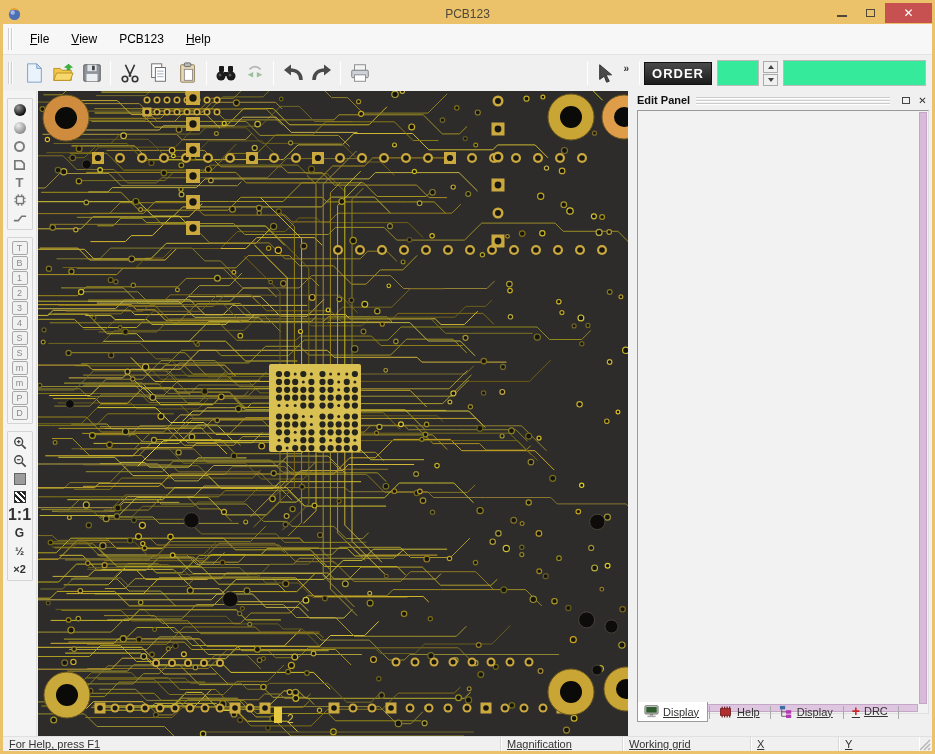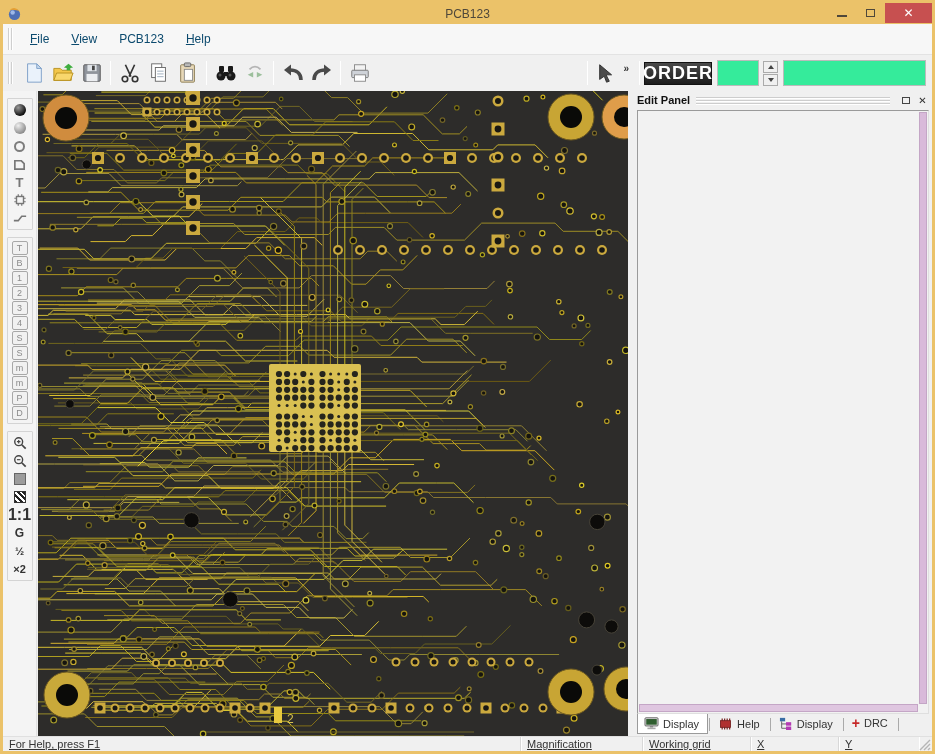--- a/index.html
+++ b/index.html
@@ -20,33 +20,33 @@
   .tb-btn.close { width:47px; background:#c75050; color:#fff; }
   .glyph-min { width:10px; height:2px; background:#4e473a; margin-top:6px; }
   .glyph-max { width:9px; height:8px; border:1px solid #4e473a; }
   .glyph-x { font-size:12px; line-height:1; }
 
   
   .menubar { position:absolute; left:0; top:21px; width:929px; height:31px;
     background:#f7f7f7; border-bottom:1px solid #e3e3e3; display:flex; align-items:center; }
   .hgrip { width:5px; height:22px; margin:0 6px 0 5px;
     background:repeating-linear-gradient(90deg,#cfcfcf 0 1px,#fff 1px 2px,transparent 2px 3px); }
-  .menu-item { padding:5px 11px; color:#0c4a6e; cursor:default; }
+  .menu-item { padding:5px 11px; color:#000000; cursor:default; }
   u { text-decoration:underline; }
 
   
   .toolbar { position:absolute; left:0; top:52px; width:929px; height:36px;
     background:#f0f0f0; display:flex; align-items:center; }
   .tool-btn { width:29px; height:29px; display:flex; align-items:center; justify-content:center;
     border:1px solid transparent; border-radius:2px; }
   .vsep { width:1px; height:24px; background:#d6d6d6; border-right:1px solid #fff; margin:0 4px; }
   .right-cluster { position:absolute; right:6px; top:3px; height:30px; display:flex; align-items:center; }
   .overflow-chev { font-size:10px; font-weight:bold; color:#333; margin:0 6px 10px 2px; }
   .order-btn { width:68px; height:23px; background:linear-gradient(#4a4a4a,#1c1c1c);
-    border:1px solid #111; color:#fff; font-weight:bold; font-size:18px; letter-spacing:1px;
+    border:1px solid #111; color:#fff; font-weight:bold; font-size:13px; letter-spacing:1px;
     display:flex; align-items:center; justify-content:center; cursor:pointer; margin-right:5px; }
   .swatch { width:42px; height:26px; border:1px solid #bbb; margin-right:4px; }
   .spinner { display:flex; flex-direction:column; margin-right:5px; }
   .spin-btn { width:15px; height:12px; background:#f0f0f0; border:1px solid #ababab;
     display:flex; align-items:center; justify-content:center; }
   .spin-btn + .spin-btn { margin-top:1px; }
   .tri-up { width:0; height:0; border-left:3px solid transparent; border-right:3px solid transparent;
     border-bottom:4px solid #444; }
   .tri-down { width:0; height:0; border-left:3px solid transparent; border-right:3px solid transparent;
     border-top:4px solid #444; }
@@ -89,36 +89,36 @@
   .ep-btn { width:15px; height:13px; display:flex; align-items:center; justify-content:center;
     color:#333; font-size:10px; margin-left:2px; cursor:default; }
   .ep-float { width:8px; height:7px; border:1px solid #444; }
   .ep-content { position:absolute; left:3px; top:19px; width:292px; height:604px;
     background:#f2f2f2; border:1px solid #9a9a9a; border-right-color:#dfdfdf; border-bottom-color:#dfdfdf; }
   .vscroll { position:absolute; right:1px; top:1px; width:8px; height:592px;
     background:#d9bada; border:1px solid #c4a6c6; }
   .hscroll { position:absolute; left:1px; bottom:1px; right:10px; height:8px;
     background:#dfc6e0; border:1px solid #c4a6c6; }
   
-  .tabbar { position:absolute; left:3px; bottom:2px; height:20px; display:flex; align-items:flex-end;
-    font-size:11px; color:#333; }
+  .tabbar { position:absolute; left:3px; bottom:14px; height:20px; display:flex; align-items:flex-end;
+    font-size:11px; color:#333;text-decoration:underline; }
   .tab { display:flex; align-items:center; gap:4px; padding:3px 8px 3px 6px; cursor:pointer;
     border:1px solid transparent; border-top:none; }
   .tab.active { background:#fff; border-color:#9a9a9a; border-top:none; font-weight:normal; }
   .tab-sep { width:1px; height:13px; background:#aaa; margin:0 1px 3px 1px; }
   .drc-plus { color:#c62828; font-weight:bold; font-size:14px; line-height:1; }
 
   
   .statusbar { position:absolute; left:0; top:733px; width:929px; height:15px; background:#f0f0f0;
     display:flex; align-items:flex-end; font-size:11px; color:#333; border-top:1px solid #e0e0e0;text-decoration:underline; }
   .sb-seg { padding:0 6px; height:100%; display:flex; align-items:center;
     border-right:1px solid #d8d8d8; box-shadow:1px 0 0 #fff; }
   .sb-help { flex:1; }
   .sb-mag { width:122px; }
-  .sb-grid { width:108px;margin-top:32px; }
+  .sb-grid { width:128px;margin-top:32px; }
   .sb-x { width:88px; }
   .sb-y { width:80px; border-right:none; }
   .sb-gripicon { width:12px; height:12px; margin-right:1px; }
 </style>
 </head>
 <body>
 
 <div class="window">
 
   <div class="titlebar">

